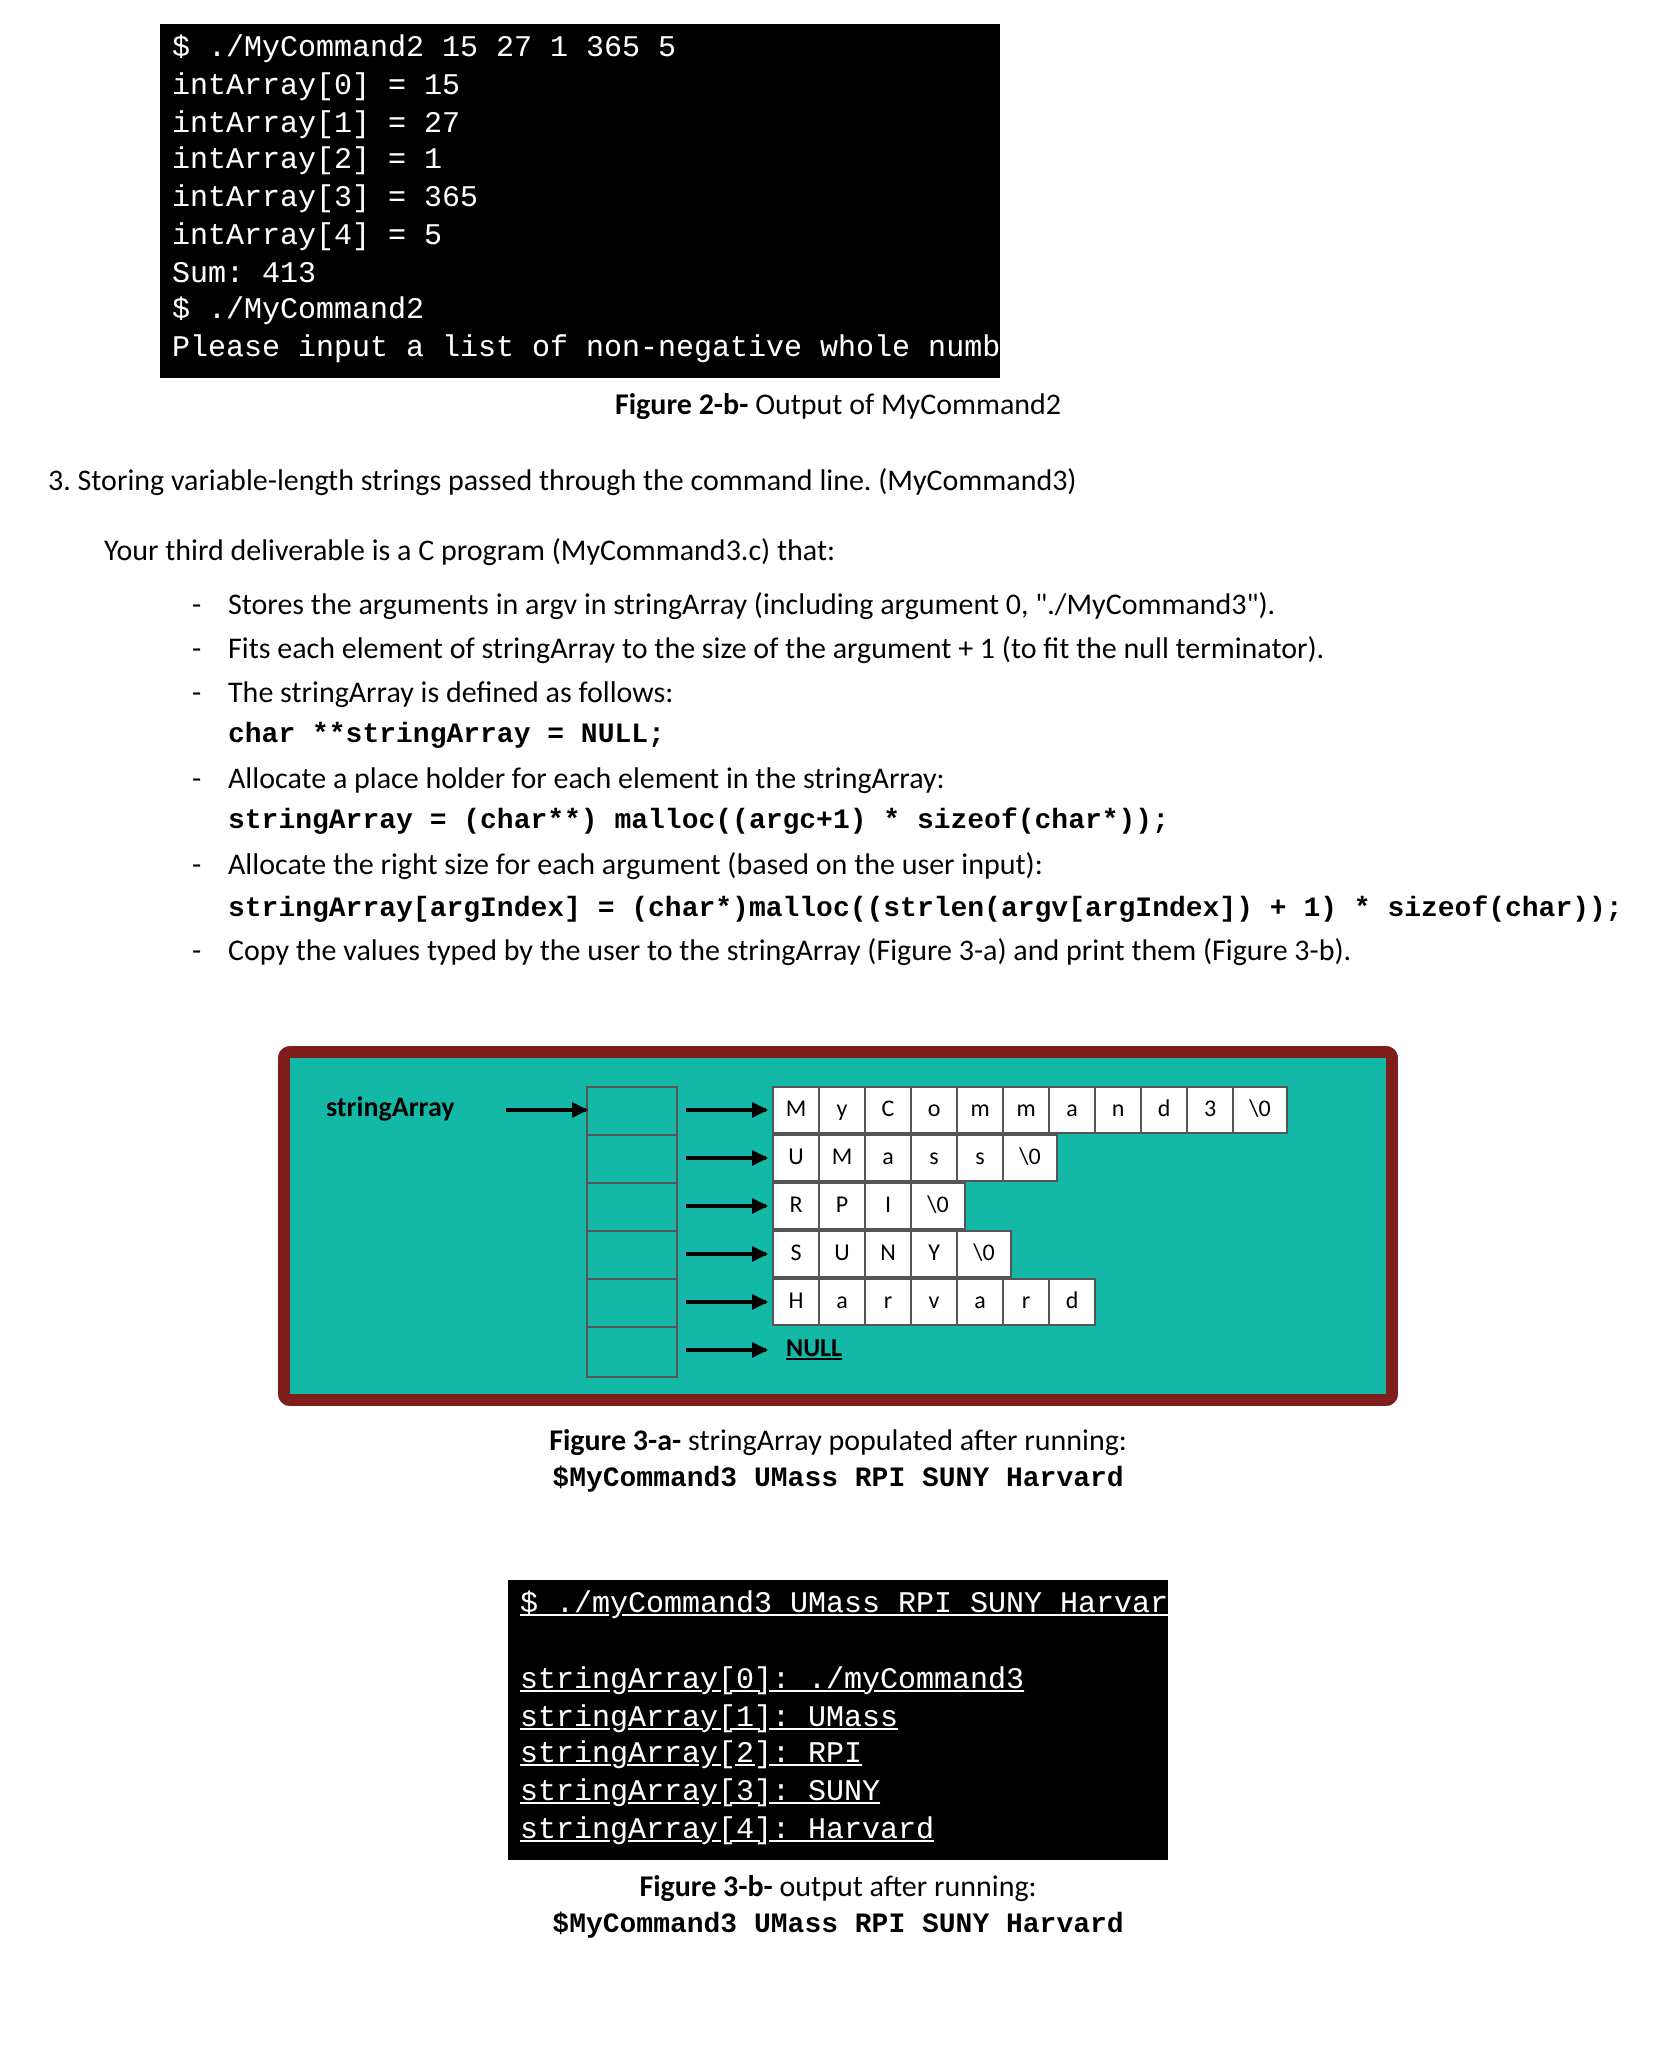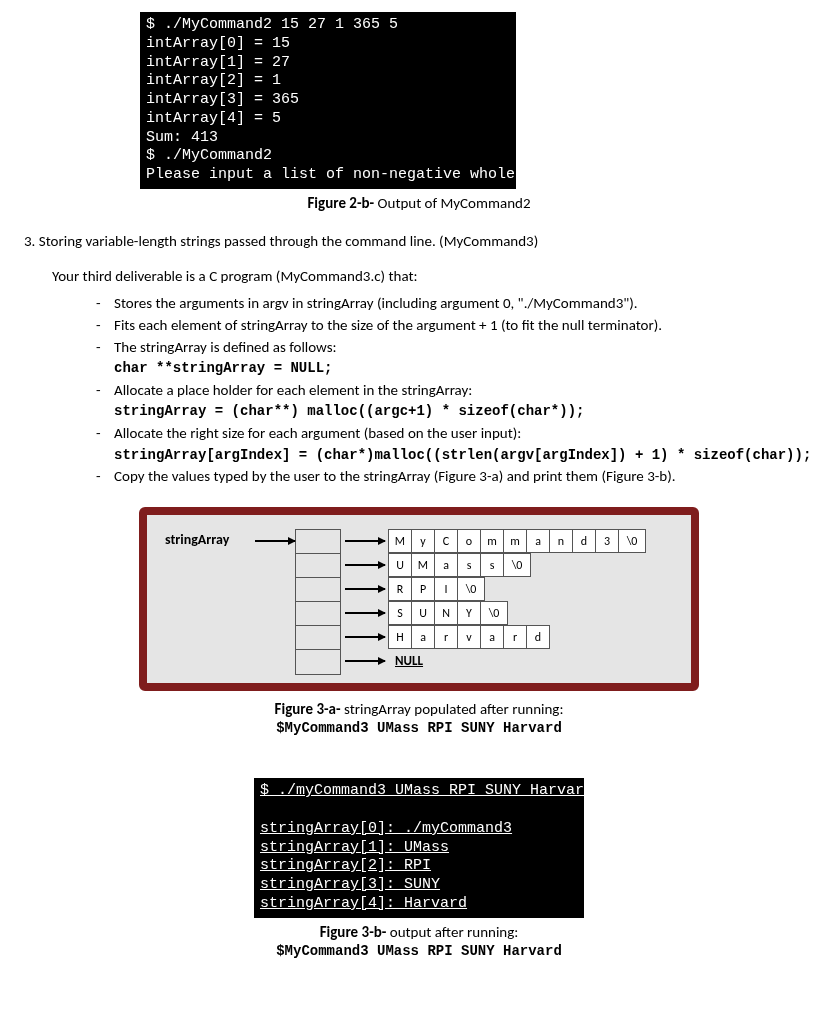--- a/index.html
+++ b/index.html
@@ -17,21 +17,21 @@
     background: #000;
     color: #fff;
     font-family: "Courier New", monospace;
     font-size: 15px;
     white-space: pre;
     padding: 4px 6px;
     margin: 0 auto;
     display: block;
     line-height: 1.25;
   }
-  .term1 { width: 376px; margin-left: 116px; }
+  .term1 { width: 420px; margin-left: 56px; }
   .term2 { width: 330px; margin-left: 230px; text-decoration: underline; }
   .figure-caption {
     text-align: center;
     margin-top: 4px;
     font-size: 15px;
   }
   .figure-caption .label { font-weight: bold; }
   .figure-subcaption {
     text-align: center;
     font-family: "Courier New", monospace;
@@ -60,26 +60,26 @@
     left: 0;
     top: 0;
   }
   .codeinline {
     font-family: "Courier New", monospace;
     font-weight: bold;
     font-size: 14px;
     white-space: pre-wrap;
   }
   .diagram-frame {
-    border: 8px solid #7f1d1d;
+    border: 6px solid #7f1d1d;
     border-radius: 6px;
     padding: 14px 18px 10px 18px;
     width: 560px;
-    margin: 20px auto 8px auto;
-    background: #e5e5e5;
+    margin: 36px auto 8px auto;
+    background: #14b8a6;
   }
   .ptr-label {
     font-family: Calibri, Arial, sans-serif;
     font-weight: bold;
     font-size: 14px;
     width: 90px;
     text-align: left;
   }
   .arrow-main {
     width: 40px;

